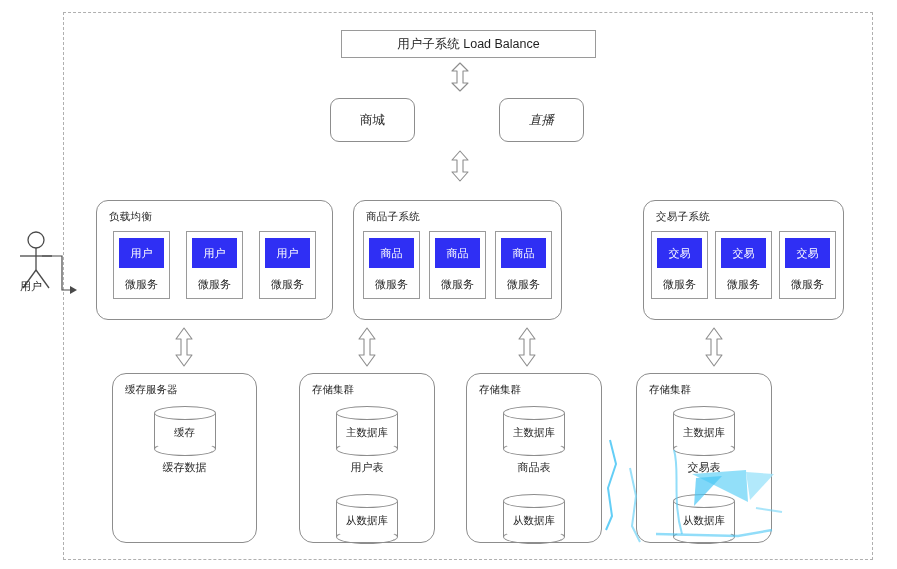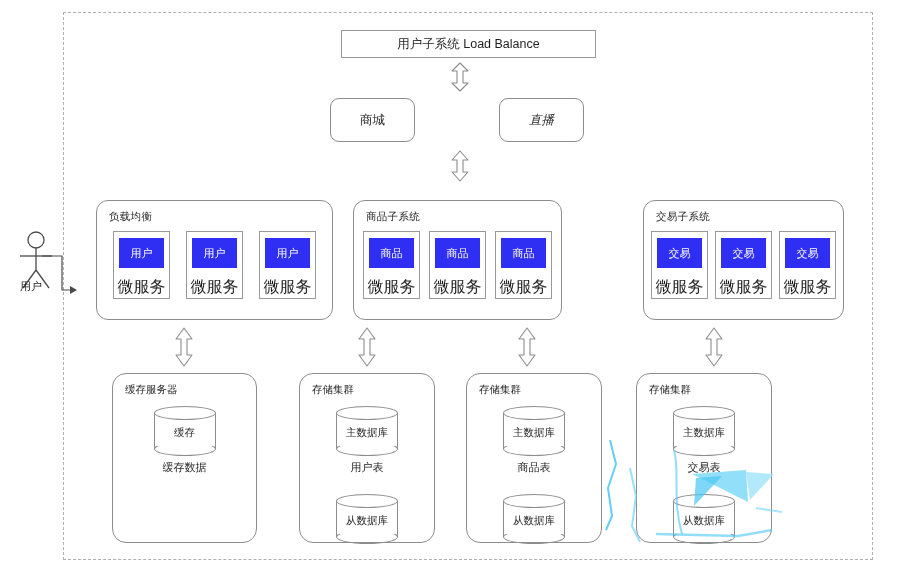--- a/index.html
+++ b/index.html
@@ -80,21 +80,21 @@
   }
   .svc-head{
     width:45px;height:30px;
     background:#2f2ff4;
     color:#ffffff;
     font-size:11px;
     display:flex;align-items:center;justify-content:center;
   }
   .svc-sub{
     margin-top:9px;
-    font-size:16px;color:#1f1f1f;
+    font-size:11px;color:#1f1f1f;
   }
 
   
   .storebox{
     position:absolute;
     box-sizing:border-box;
     border:1px solid #8d8d8d;
     border-radius:14px;
     background:#ffffff;
   }

